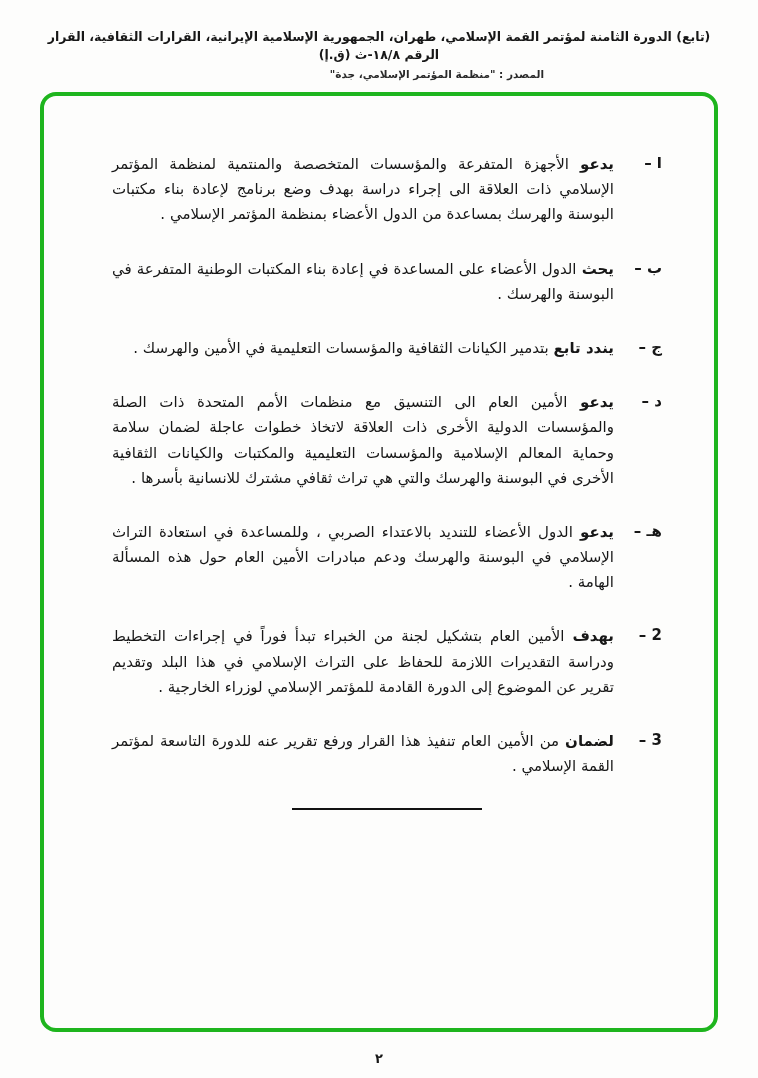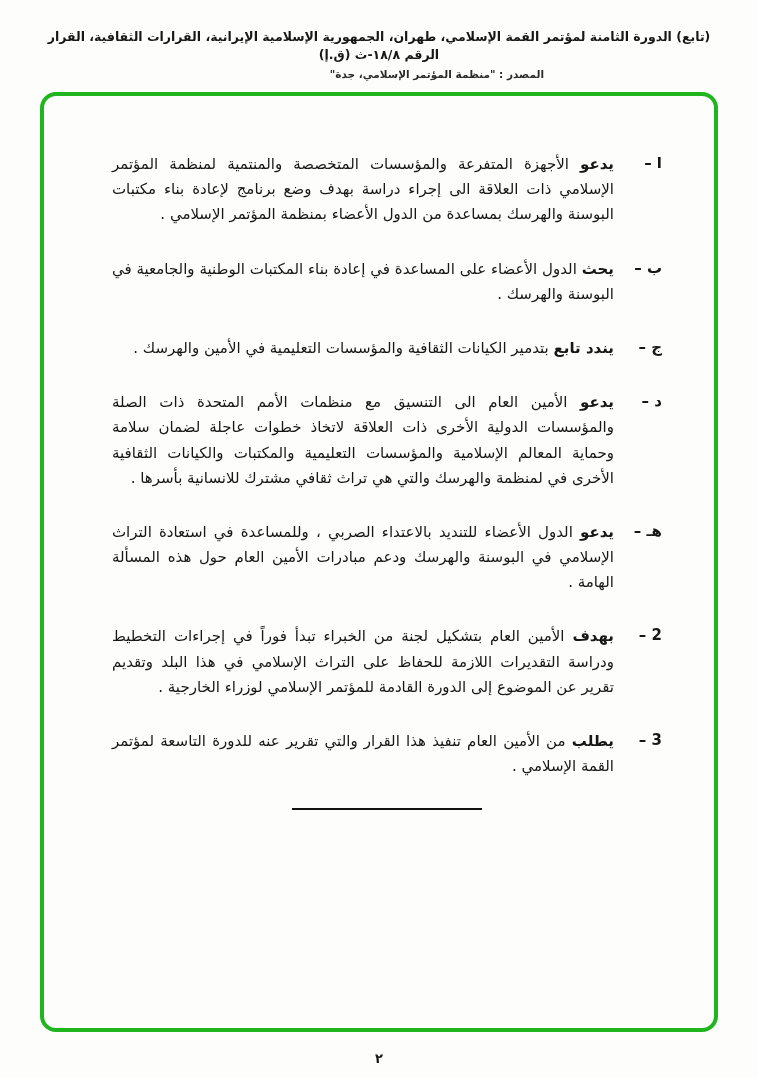--- a/index.html
+++ b/index.html
@@ -81,46 +81,46 @@
   <div class="frame" style="border-color: rgb(30, 181, 30);">
     <div class="content">
 
       <div class="item">
         <div class="item-marker">ا –</div>
         <p class="item-text"><b>يدعو</b><span> الأجهزة المتفرعة والمؤسسات المتخصصة والمنتمية لمنظمة المؤتمر الإسلامي ذات العلاقة الى إجراء دراسة بهدف وضع برنامج لإعادة بناء مكتبات البوسنة والهرسك بمساعدة من الدول الأعضاء بمنظمة المؤتمر الإسلامي .</span></p>
       </div>
 
       <div class="item">
         <div class="item-marker">ب –</div>
-        <p class="item-text"><b>يحث</b><span> الدول الأعضاء على المساعدة في إعادة بناء المكتبات الوطنية والجامعية في البوسنة والهرسك .</span></p>
+        <p class="item-text"><b>يحث</b><span> الدول الأعضاء على المساعدة في إعادة بناء المكتبات الوطنية المتفرعة في البوسنة والهرسك .</span></p>
       </div>
 
       <div class="item">
         <div class="item-marker">ج –</div>
         <p class="item-text"><b>يندد تابع</b><span> بتدمير الكيانات الثقافية والمؤسسات التعليمية في الأمين والهرسك .</span></p>
       </div>
 
       <div class="item">
         <div class="item-marker">د –</div>
-        <p class="item-text"><b>يدعو</b><span> الأمين العام الى التنسيق مع منظمات الأمم المتحدة ذات الصلة والمؤسسات الدولية الأخرى ذات العلاقة لاتخاذ خطوات عاجلة لضمان سلامة وحماية المعالم الإسلامية والمؤسسات التعليمية والمكتبات والكيانات الثقافية الأخرى في لمنظمة والهرسك والتي هي تراث ثقافي مشترك للانسانية بأسرها .</span></p>
+        <p class="item-text"><b>يدعو</b><span> الأمين العام الى التنسيق مع منظمات الأمم المتحدة ذات الصلة والمؤسسات الدولية الأخرى ذات العلاقة لاتخاذ خطوات عاجلة لضمان سلامة وحماية المعالم الإسلامية والمؤسسات التعليمية والمكتبات والكيانات الثقافية الأخرى في البوسنة والهرسك والتي هي تراث ثقافي مشترك للانسانية بأسرها .</span></p>
       </div>
 
       <div class="item">
         <div class="item-marker">هـ –</div>
         <p class="item-text"><b>يدعو</b><span> الدول الأعضاء للتنديد بالاعتداء الصربي ، وللمساعدة في استعادة التراث الإسلامي في البوسنة والهرسك ودعم مبادرات الأمين العام حول هذه المسألة الهامة .</span></p>
       </div>
 
       <div class="item">
         <div class="item-marker">2 –</div>
         <p class="item-text"><b>بهدف</b><span> الأمين العام بتشكيل لجنة من الخبراء تبدأ فوراً في إجراءات التخطيط ودراسة التقديرات اللازمة للحفاظ على التراث الإسلامي في هذا البلد وتقديم تقرير عن الموضوع إلى الدورة القادمة للمؤتمر الإسلامي لوزراء الخارجية .</span></p>
       </div>
 
       <div class="item">
         <div class="item-marker">3 –</div>
-        <p class="item-text"><b>يطلب</b><span> من الأمين العام تنفيذ هذا القرار والتي تقرير عنه للدورة التاسعة لمؤتمر القمة الإسلامي .</span></p>
+        <p class="item-text"><b>لضمان</b><span> من الأمين العام تنفيذ هذا القرار ورفع تقرير عنه للدورة التاسعة لمؤتمر القمة الإسلامي .</span></p>
       </div>
 
       <div class="divider"></div>
 
     </div>
   </div>
 
   <div class="pageno">٢</div>
 
 </div>

